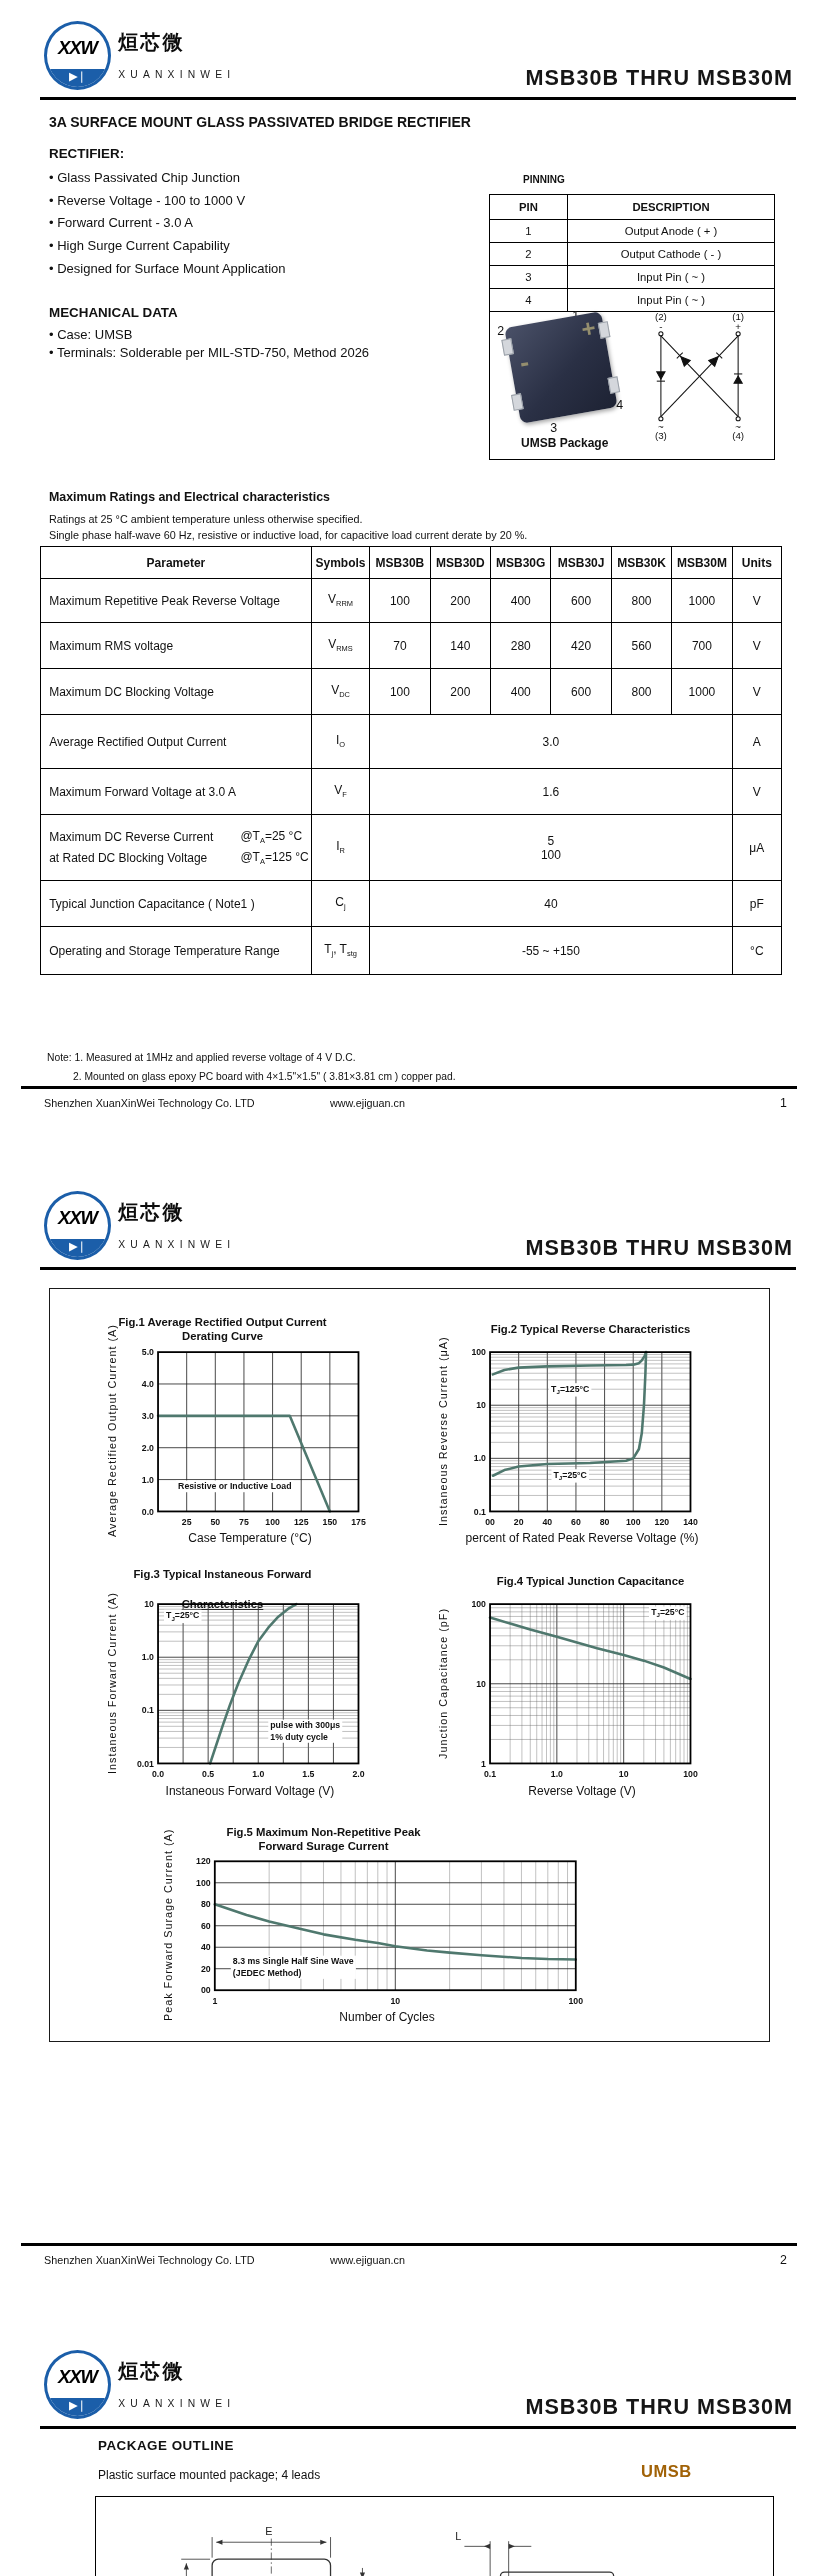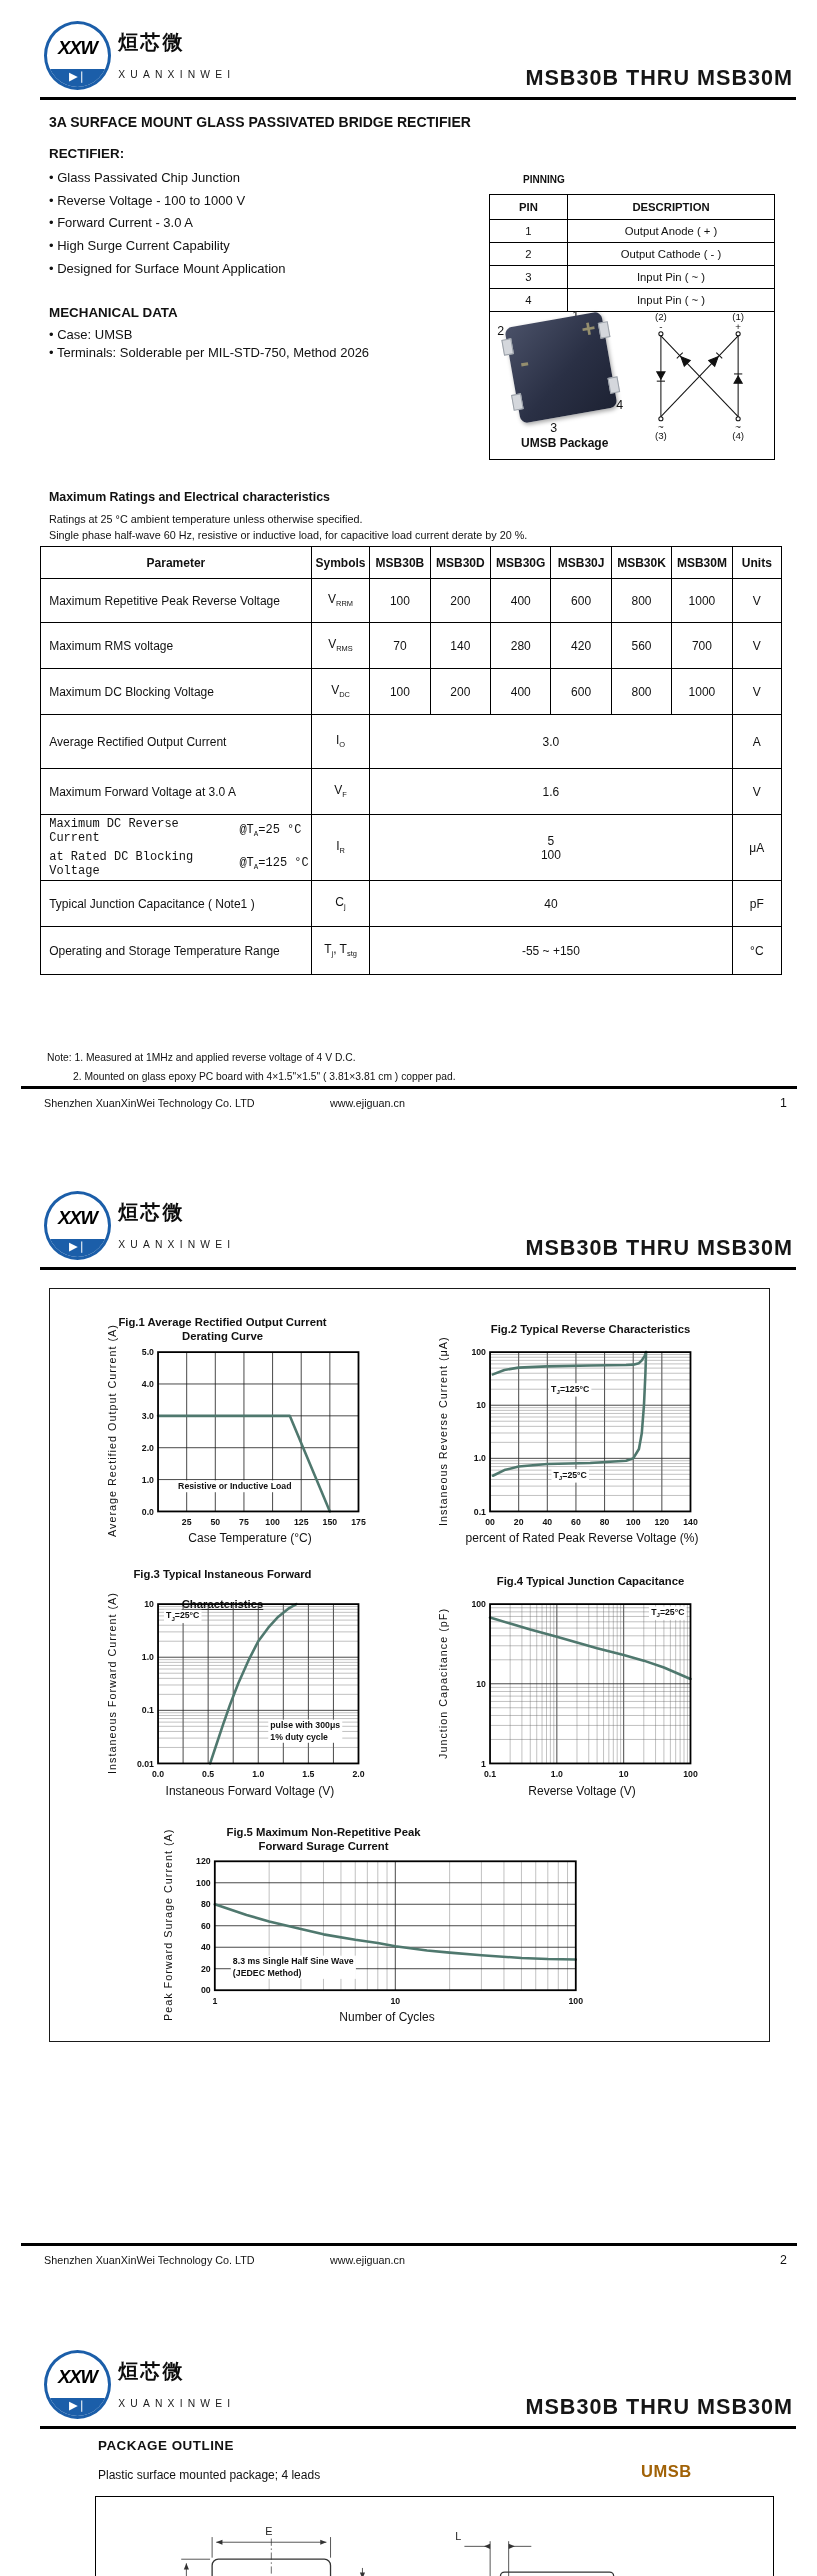--- a/index.html
+++ b/index.html
@@ -38,21 +38,21 @@
   .pintable th{font-size:11.3px;font-weight:bold;border-bottom:1px solid #000;}
   .pintable td{font-size:11.3px;border-bottom:1px solid #000;text-align:center;}
   .pintable th:first-child,.pintable td:first-child{border-right:1px solid #000;width:75px;}
   .caption{font-size:12px;text-align:center;}
   .rat-table{table-layout:fixed;border:1.5px solid #000;background:#fff;}
   .rat-table td,.rat-table th{border-left:1px solid #000;border-top:1.5px solid #000;font-size:12px;text-align:center;vertical-align:middle;padding:1px 2.1px;overflow:hidden;}
   .rat-table tr:first-child th{border-top:none;}
   .rat-table td:first-child,.rat-table th:first-child{border-left:none;}
   .rat-table .param{text-align:left;padding-left:8.2px;font-size:12px;}
   sub{font-size:0.62em;}
-  .ir-grid{display:grid;grid-template-columns:1fr auto;column-gap:7.2px;row-gap:5.2px;align-items:center;font-family:Liberation Mono, monospace;}
+  .ir-grid{display:grid;grid-template-columns:1fr auto;column-gap:7.2px;row-gap:5.2px;align-items:center;}
   .notes{font-size:10.3px;}
   
   .chartbox{position:absolute;border:1.5px solid #1a1a1a;background:#fff;}
   .fig-title{position:absolute;font-size:11.3px;font-weight:bold;text-align:center;}
   .xlab{position:absolute;font-size:12px;text-align:center;}
   .ylab{position:absolute;writing-mode:vertical-rl;transform:rotate(180deg);font-size:10.8px;letter-spacing:1px;white-space:nowrap;display:flex;align-items:center;justify-content:center;}
   svg text.tick{font-family:"Liberation Sans",sans-serif;font-size:17px;font-weight:bold;fill:#111;}
   svg text.ann{font-family:"Liberation Sans",sans-serif;font-size:17px;font-weight:bold;fill:#111;}
   svg text.dim{font-family:"Liberation Sans",sans-serif;font-size:21px;fill:#222;}
   

